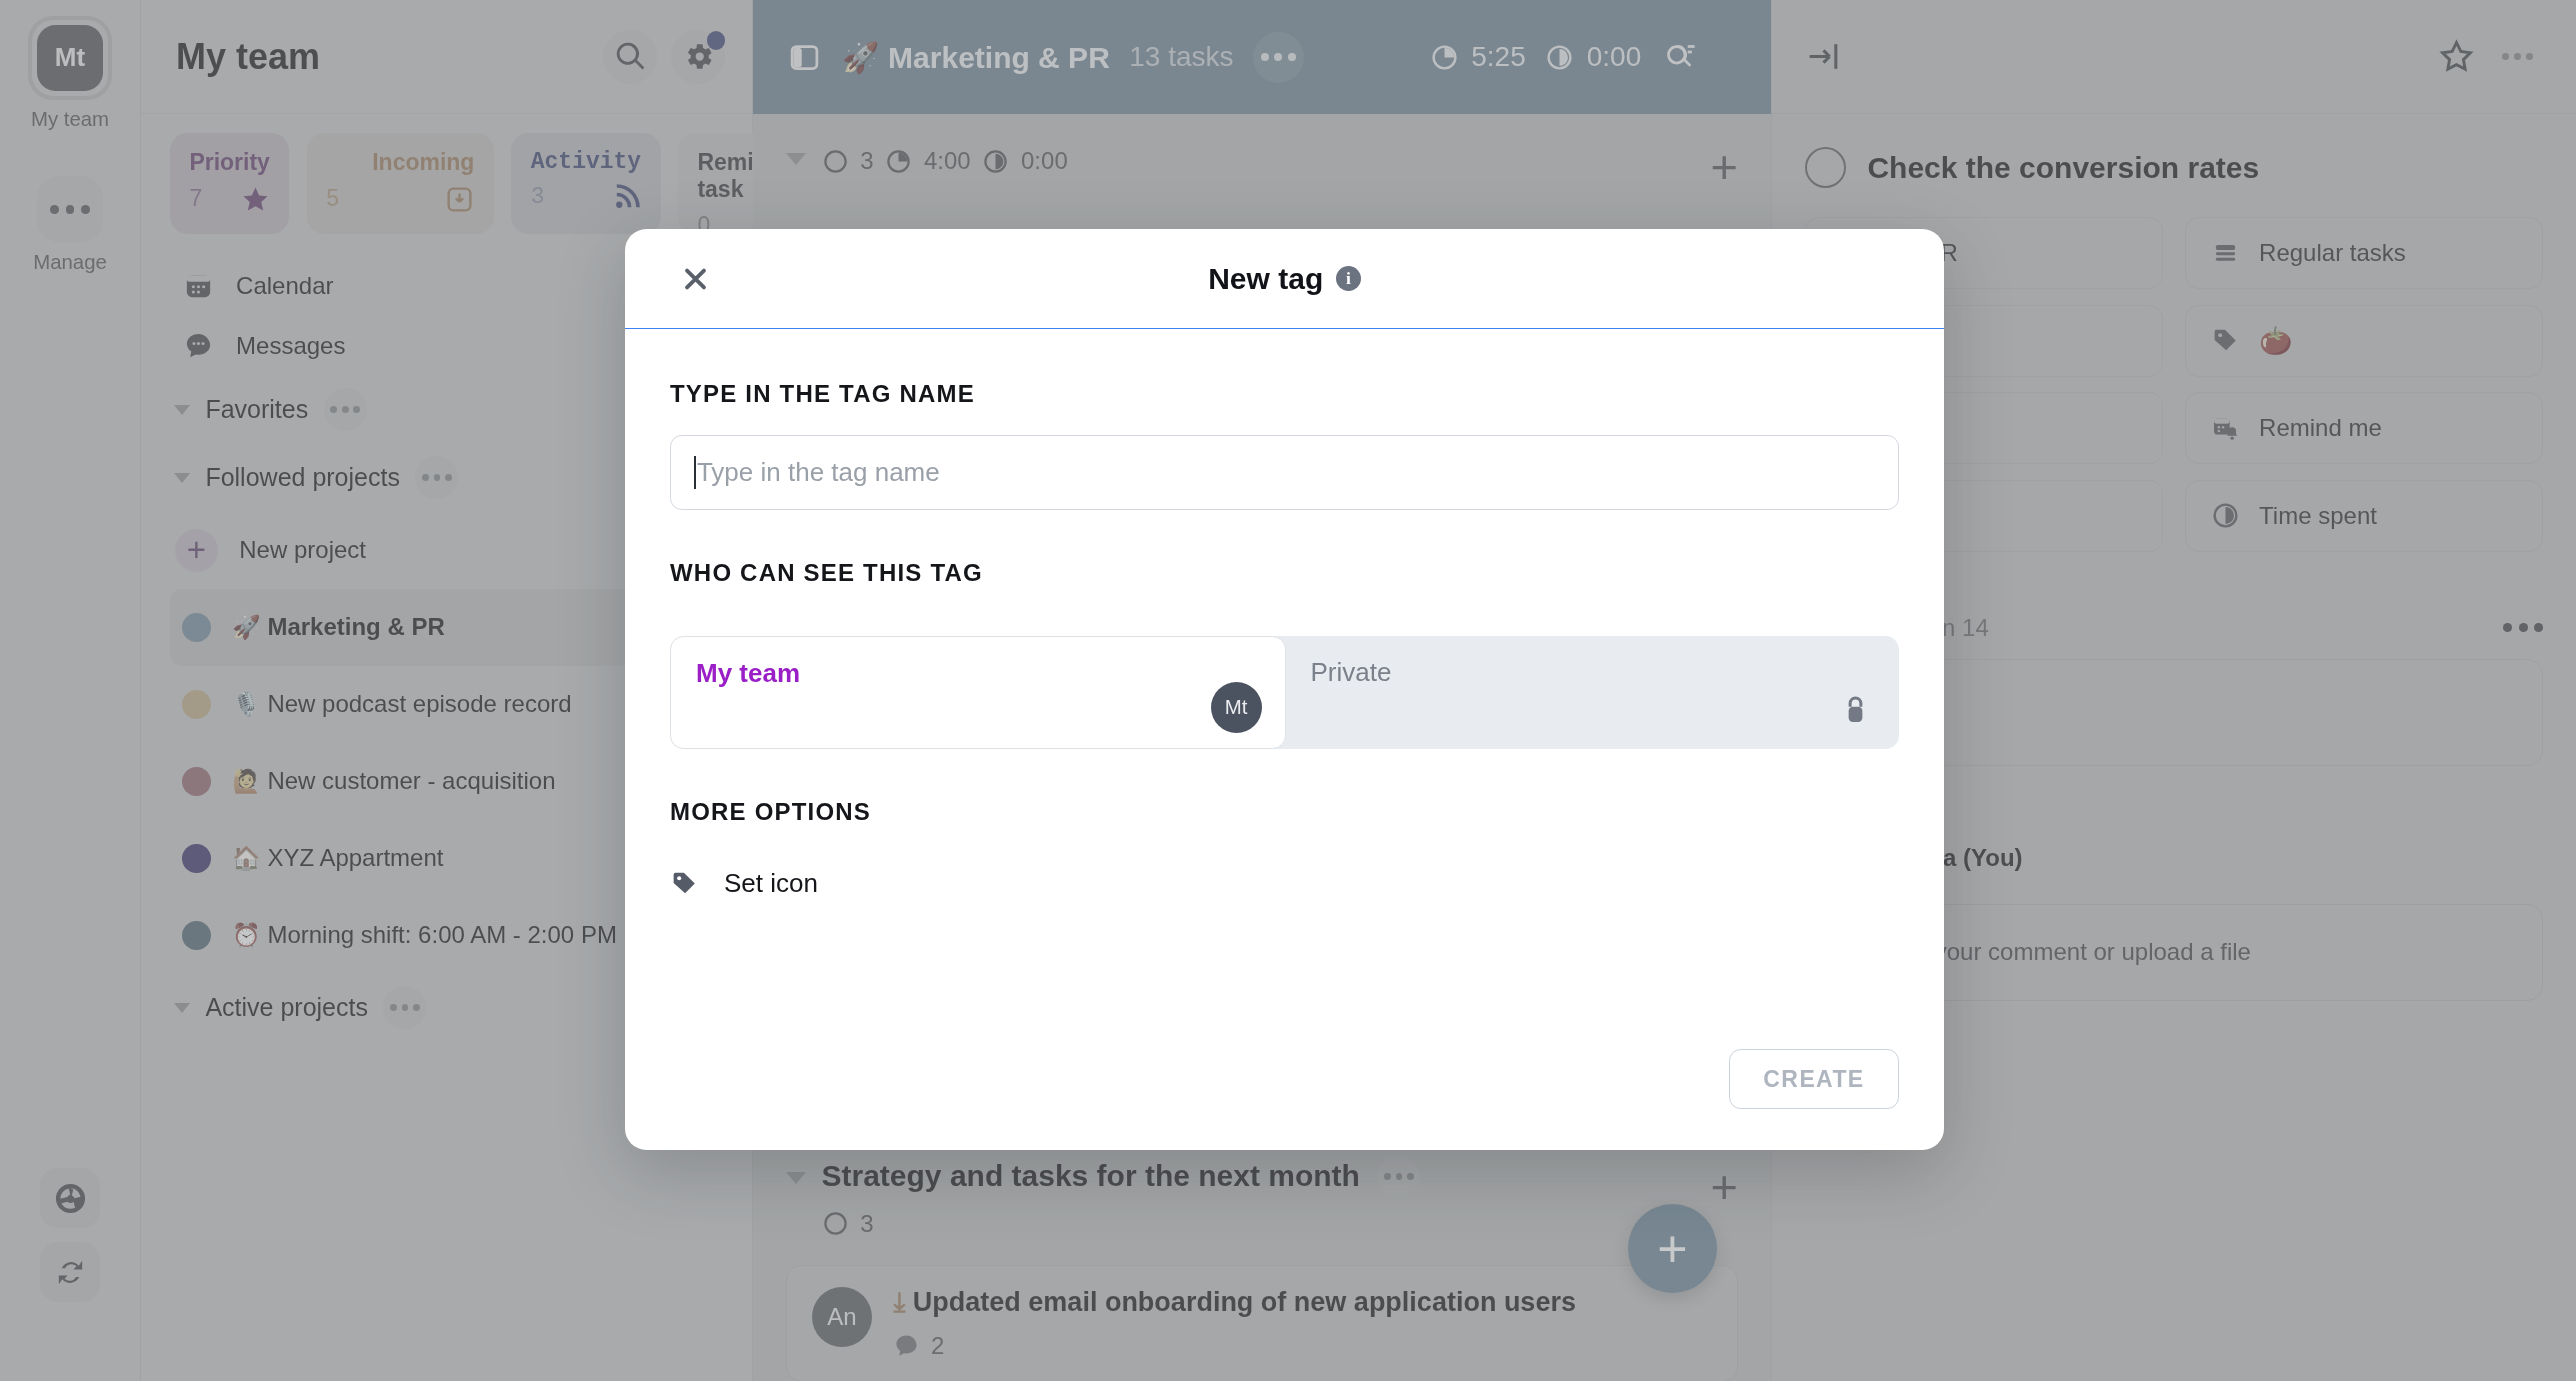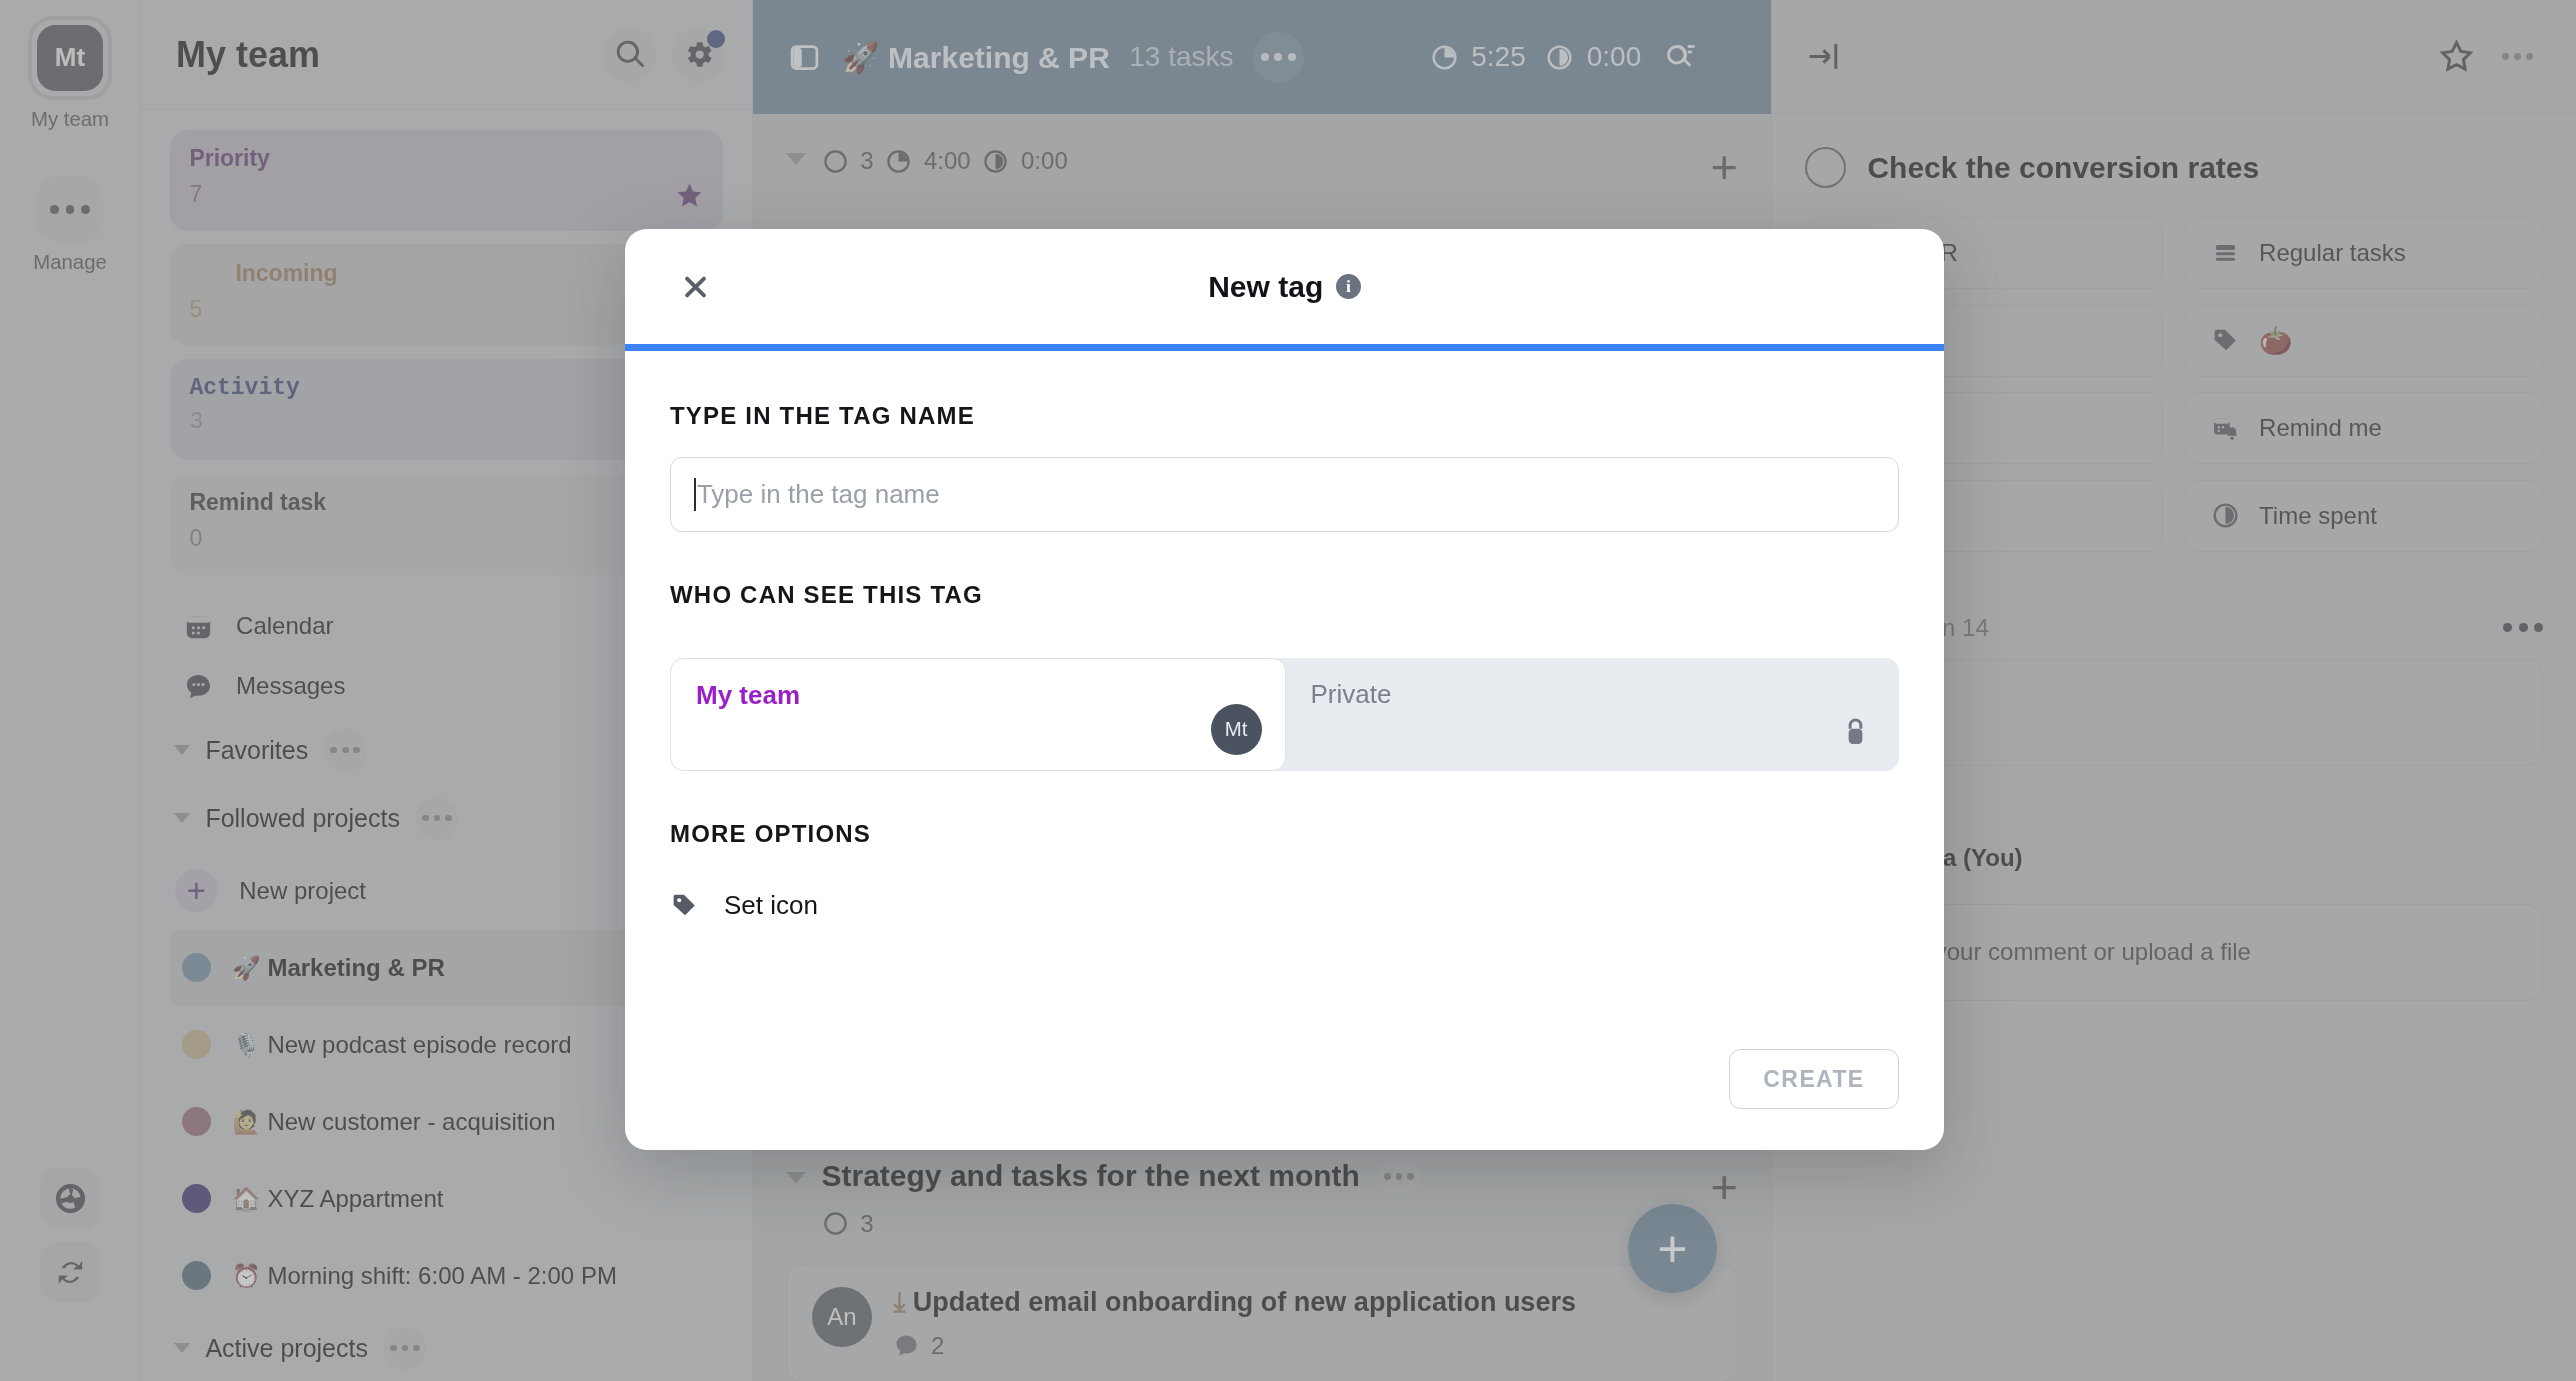--- a/index.html
+++ b/index.html
@@ -72,21 +72,21 @@
   .circ-btn {
     width: 54px; height: 54px; border-radius: 50%;
     background: #bcbec2; display: flex; align-items: center; justify-content: center;
     position: relative;
   }
   .circ-btn svg { width: 33px; height: 33px; fill: #3d434e; }
   .badge-dot {
     position: absolute; top: 1.9px; right: 0;
     width: 18.5px; height: 18.5px; border-radius: 50%; background: #2a43c9;
   }
-  .sb-cards { padding: 19.4px 29px 0 29px; display: grid; grid-template-columns: 1fr; gap: 13.6px 17.5px; }
+  .sb-cards { padding: 19.4px 29px 0 29px; display: grid; grid-template-columns: 1fr 1fr 1fr 1fr; gap: 13.6px 17.5px; }
   .stat {
     height: 101px; border-radius: 17.5px; padding: 15.5px 19.4px 0 19.4px;
     position: relative;
   }
   .stat .t { font-size: 23px; font-weight: 700; }
   .stat .n { font-size: 23px; margin-top: 8.7px; }
   .stat .ic { position: absolute; right: 19.4px; bottom: 15.5px; font-size: 27px; line-height: 1; }
   .stat.priority { background: #bfb0c2; }
   .stat.priority .t { color: #8b27b5; } .stat.priority .n { color: #9a59b8; }
   .stat.incoming { background: #c5bbb1; }
@@ -191,21 +191,21 @@
   .cmt-input svg { width: 31px; height: 31px; fill: none; stroke: #41464f; stroke-width: 2.2; }
   .cmt-ph { font-size: 24px; color: #3f434b; }
 
   
   .modal {
     position: absolute; left: 625px; top: 229px; width: 1319px; height: 921px;
     background: #fff; border-radius: 21.4px; z-index: 100;
     box-shadow: 0 21.4px 68px rgba(30,35,45,0.22);
     display: flex; flex-direction: column;
   }
-  .m-head { height: 122px; border-bottom: 7px solid #3b82f6; position: relative; display: flex; align-items: center; justify-content: center; }
+  .m-head { height: 100px; border-bottom: 1px solid #3b82f6; position: relative; display: flex; align-items: center; justify-content: center; }
   .m-close { position: absolute; left: 49px; top: 50%; transform: translateY(-50%); width: 43px; height: 43px; display: flex; align-items: center; justify-content: center; }
   .m-close svg { width: 29px; height: 29px; stroke: #5a6069; stroke-width: 3.2; }
   .m-title { font-size: 30px; font-weight: 700; color: #111318; display: flex; align-items: center; gap: 12.6px; }
   .m-info { width: 25px; height: 25px; border-radius: 50%; background: #6b7280; color: #fff; font-size: 17.5px; font-weight: 700; display: flex; align-items: center; justify-content: center; font-family: "Liberation Serif", serif; }
   .m-body { padding: 51px 45px 0 45px; flex: 1; display: flex; flex-direction: column; }
   .m-lab { font-size: 24px; font-weight: 700; letter-spacing: 1.2px; color: #14161a; }
   .m-input {
     margin-top: 27px; height: 75px; border: 1px solid #d3d8de; border-radius: 11.7px;
     display: flex; align-items: center; padding: 0 23px;
   }

